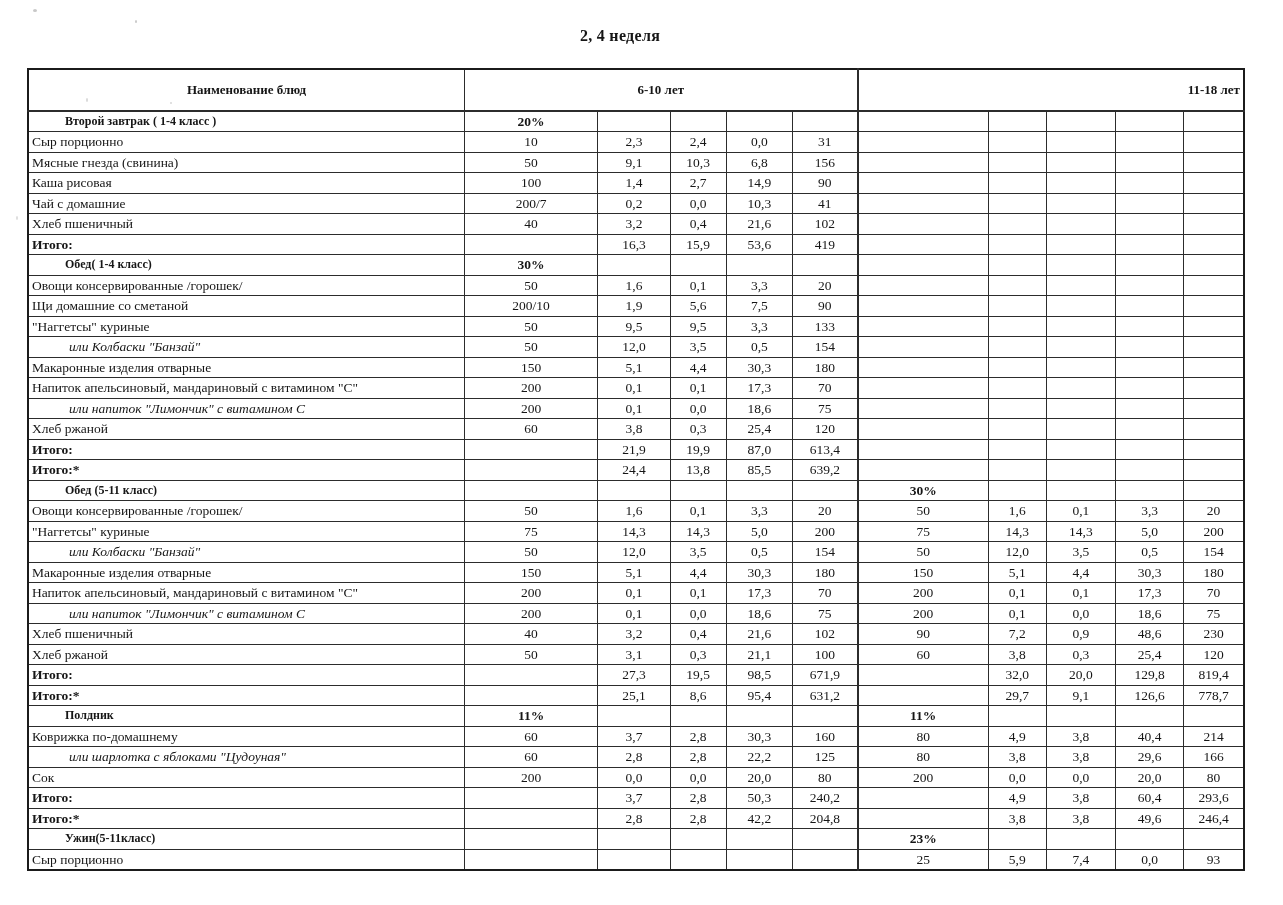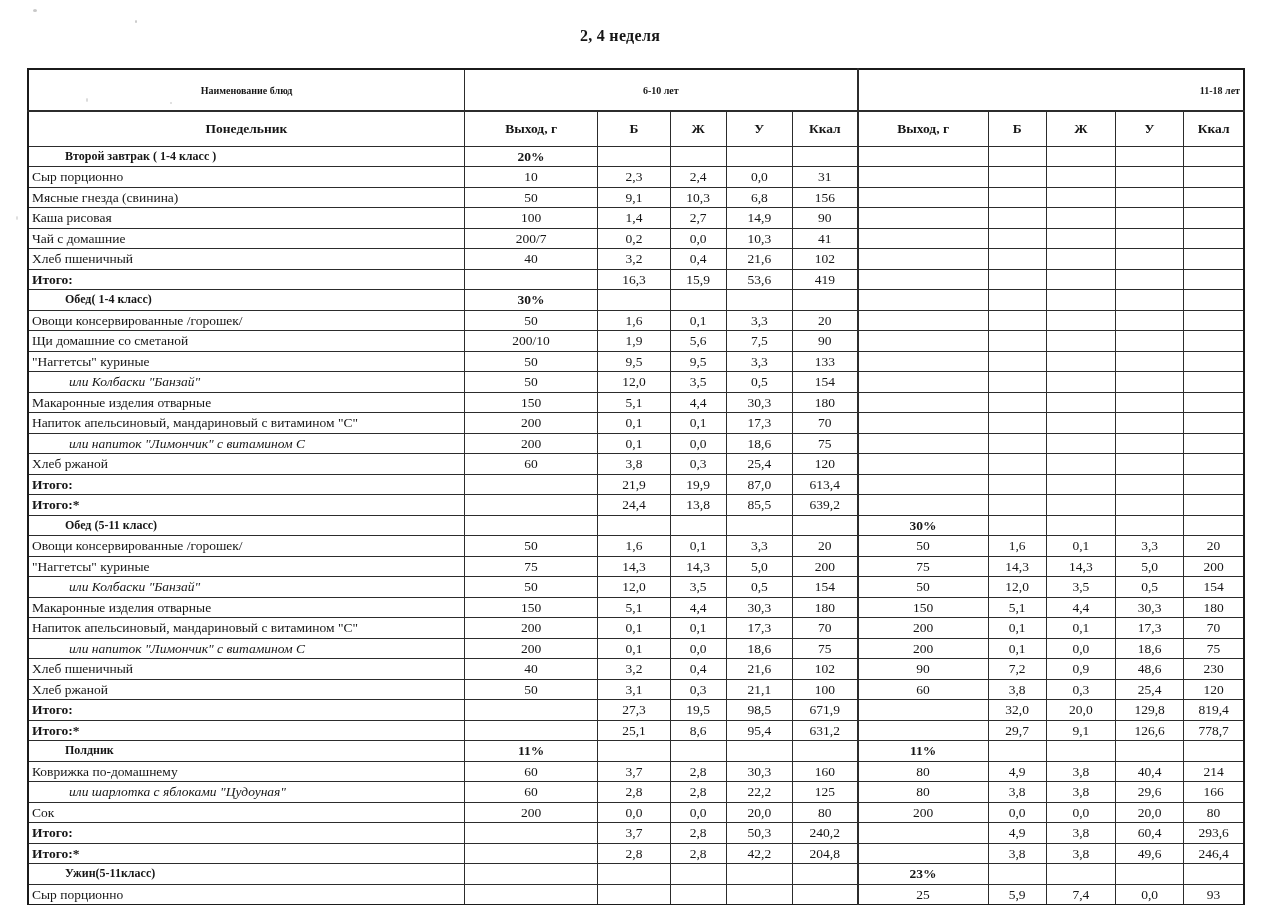--- a/index.html
+++ b/index.html
@@ -22,21 +22,21 @@
 
   table.menu {
     position:absolute; left:27px; top:68px; width:1218px;
     border-collapse:collapse; table-layout:fixed;
     border:2px solid #1b1b1b;
   }
   .menu th, .menu td {
     border:1px solid #2c2c2c; box-sizing:border-box;
     overflow:hidden; white-space:nowrap; padding:0 3px;
   }
-  .menu thead tr.h1 th { height:42px; font-size:10px; font-weight:bold; }
+  .menu thead tr.h1 th { height:42px; font-size:13px; font-weight:bold; }
   .menu thead tr.h2 th { height:35px; font-size:13.5px; font-weight:bold; }
   .menu thead tr.h1 th { border-bottom-width:2px; }
   .menu th.day-cell { font-size:21px; font-weight:bold; }
   .menu td { height:20.5px; font-size:13.5px; line-height:19px; }
   .cell-name { text-align:left; padding-left:5px; }
   .cell-num  { text-align:center; }
   
   .menu tr > *:nth-child(7) { border-left-width:2px; }
   .menu thead tr.h1 th:nth-child(3) { border-left-width:2px;text-align:right; }
   .menu thead tr.h1 th:nth-child(2),
@@ -72,33 +72,20 @@
       <col style="width:69px">
       <col style="width:68px">
       <col style="width:60px">
   </colgroup>
   <thead>
     <tr class="h1">
       <th>Наименование блюд</th>
       <th colspan="5">6-10 лет</th>
       <th colspan="5">11-18 лет</th>
     </tr>
-    <tr class="h2">
-      <th class="day-cell">Понедельник</th>
-      <th>Выход, г</th>
-      <th>Б</th>
-      <th>Ж</th>
-      <th>У</th>
-      <th>Ккал</th>
-      <th>Выход, г</th>
-      <th>Б</th>
-      <th>Ж</th>
-      <th>У</th>
-      <th>Ккал</th>
-    </tr>
   </thead>
   <tbody>
       <tr class="row-section">
         <td class="cell-name">Второй завтрак ( 1-4 класс )</td>
         <td class="cell-num">20%</td>
         <td class="cell-num"></td>
         <td class="cell-num"></td>
         <td class="cell-num"></td>
         <td class="cell-num"></td>
         <td class="cell-num"></td>

